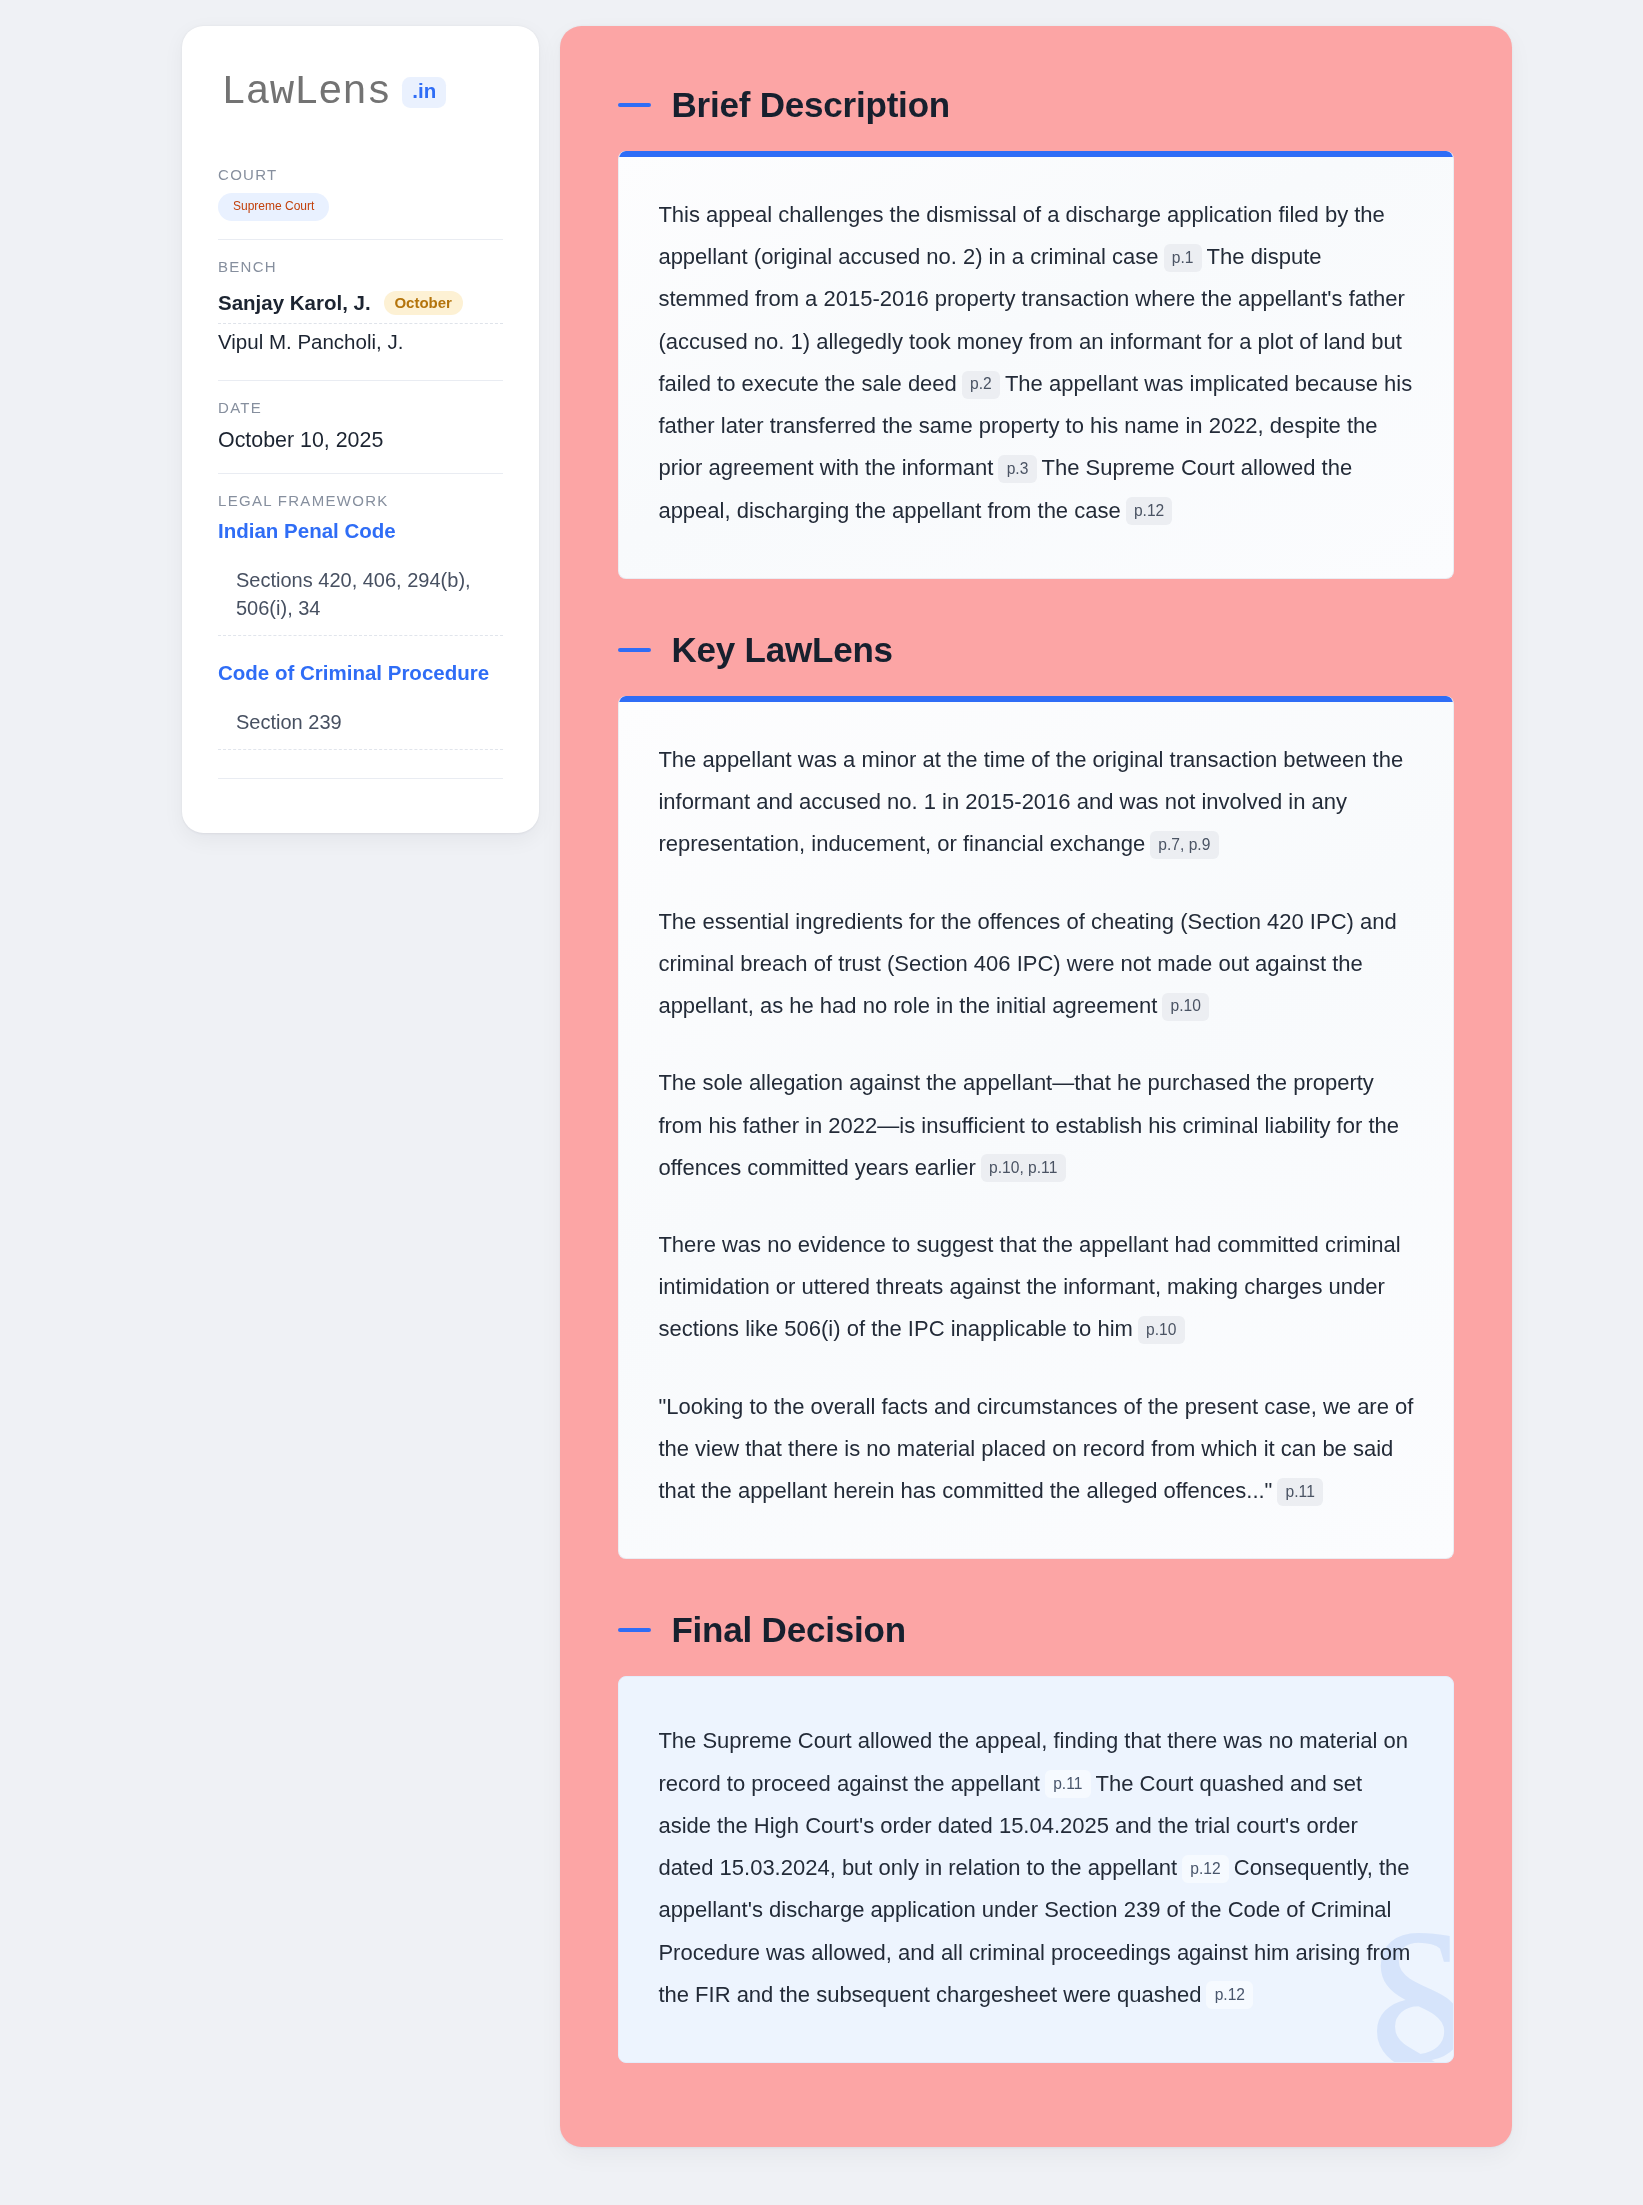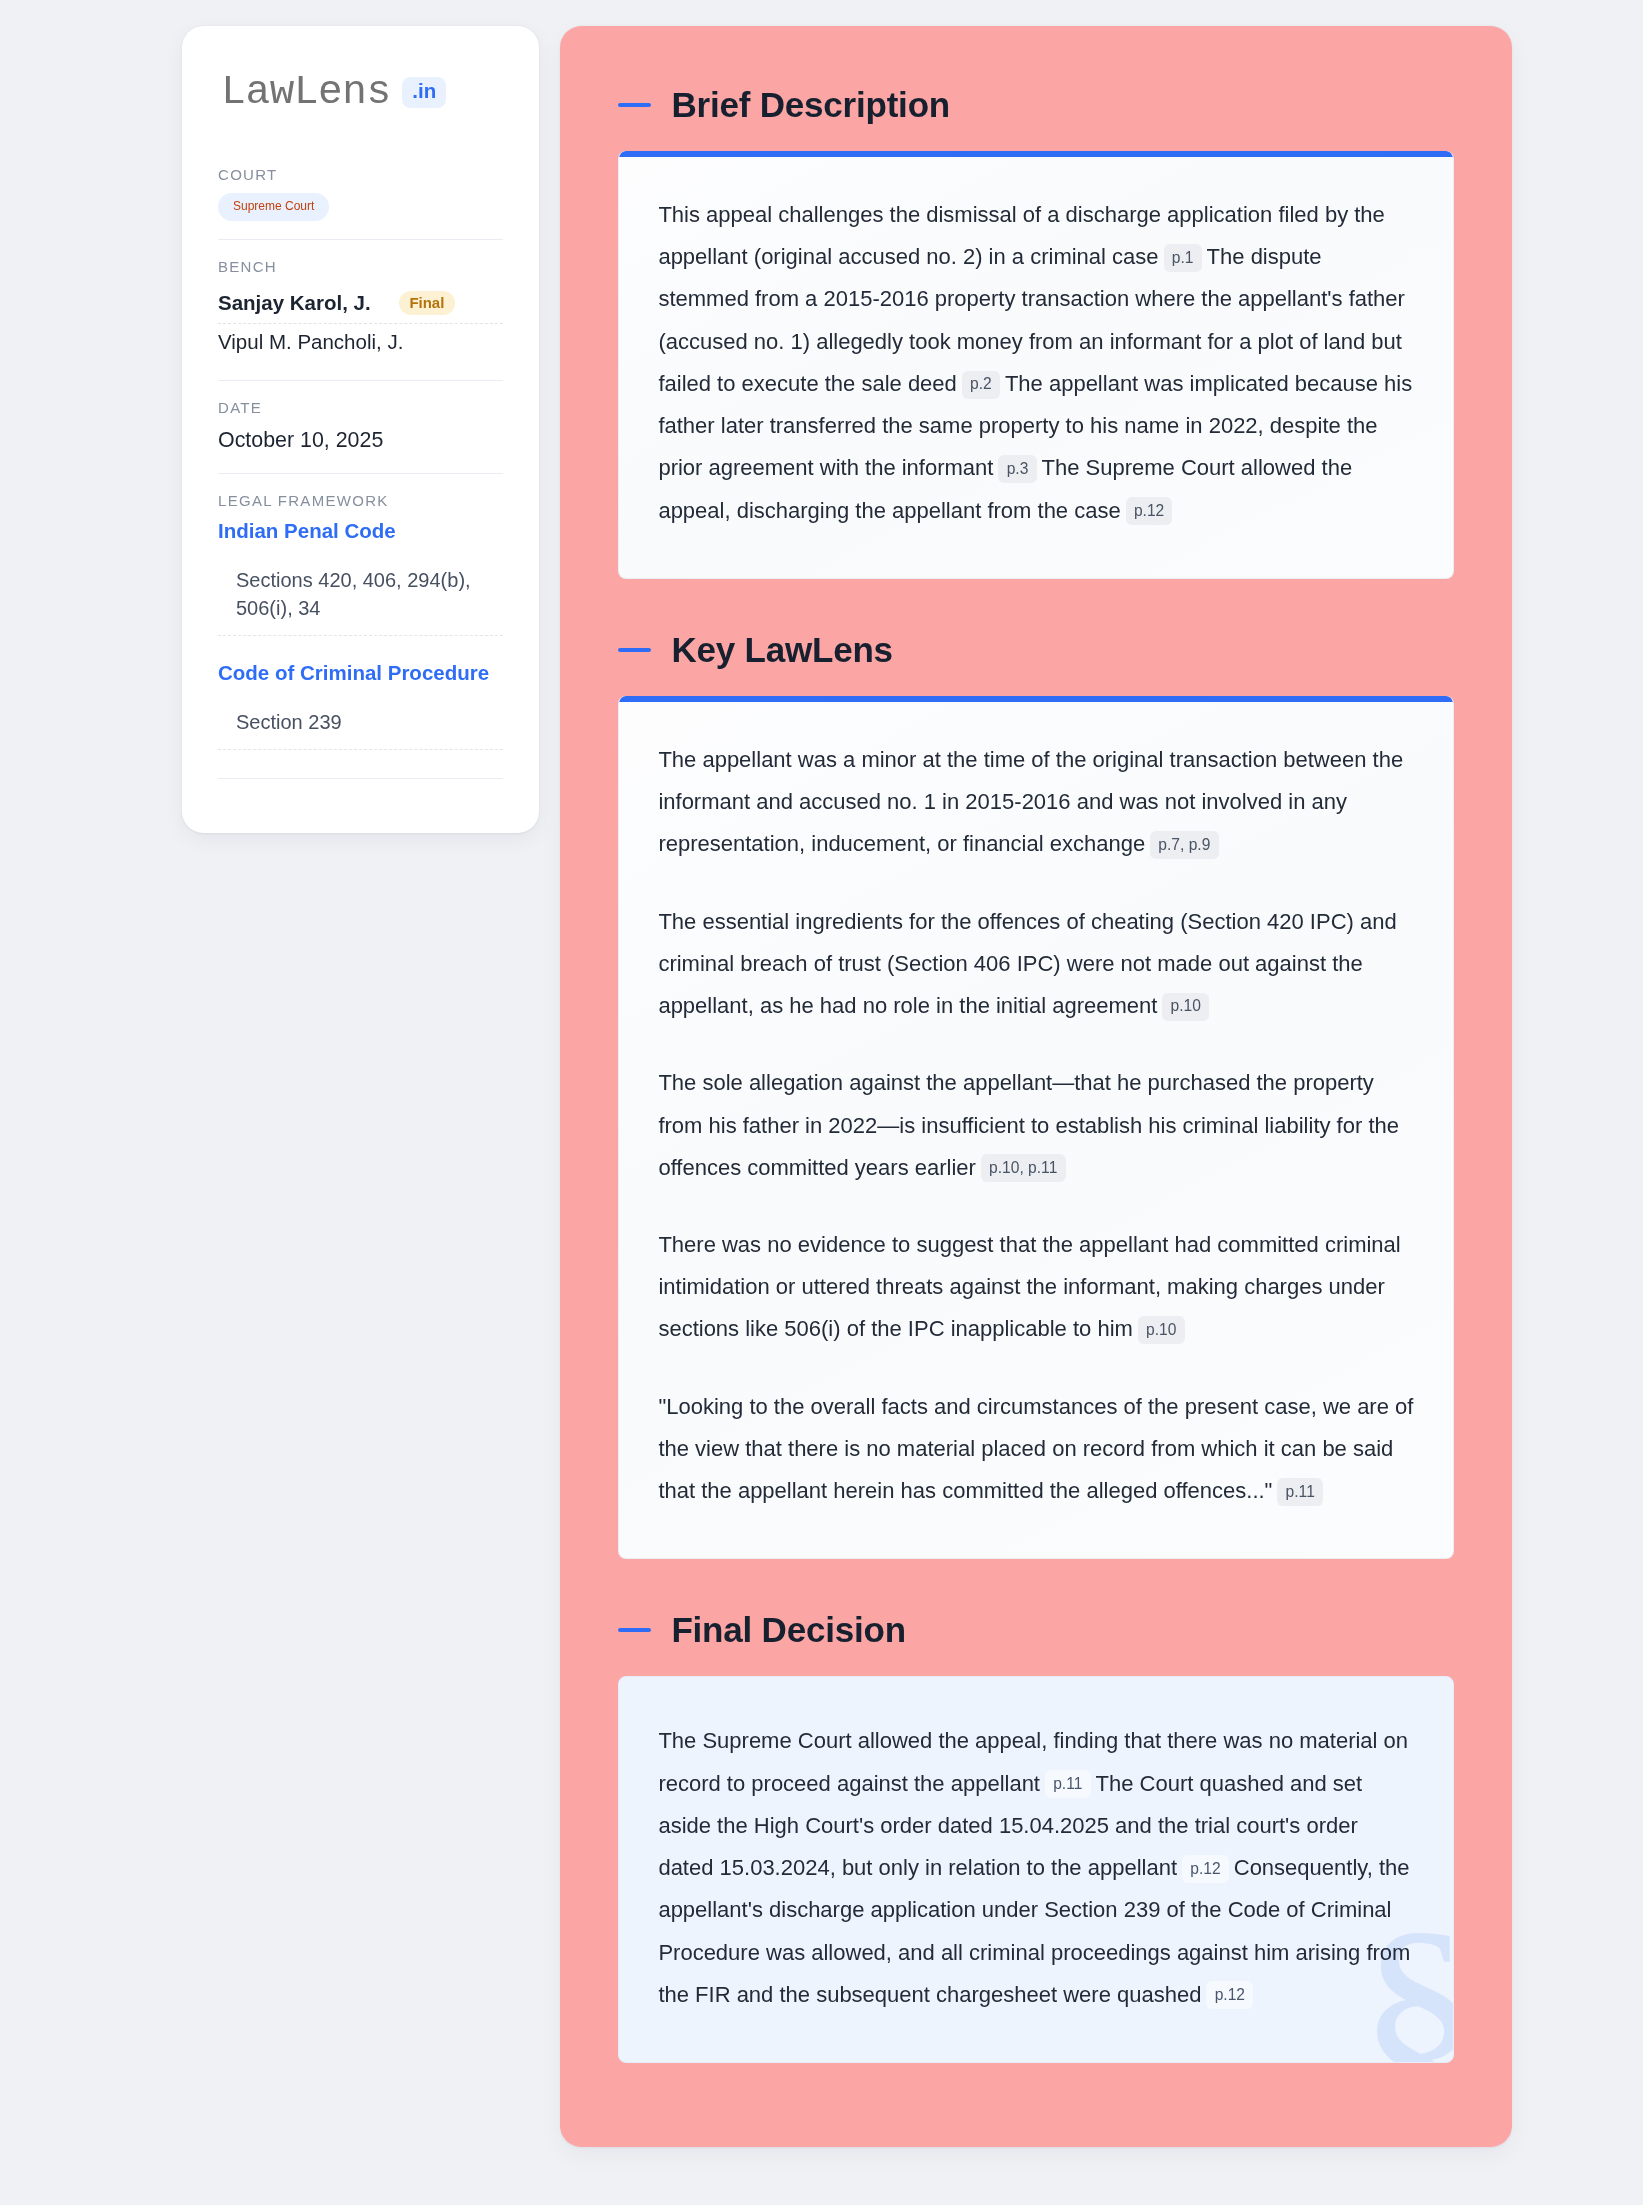--- a/index.html
+++ b/index.html
@@ -79,21 +79,21 @@
     color: #c2410c;
     font-size: 12px;
     padding: 7.4px 15px 9px 15px;
     border-radius: 821px;
     line-height: 1;
   }
 
   .judge-row {
     display: flex;
     align-items: center;
-    gap: 28px;
+    gap: 13px;
     padding: 5.8px 0 8.2px 0;
   }
   .judge-row.divided { border-bottom: 0.8px dashed #dfe3ea; }
   .judge-name { font-size: 20.5px; color: #1c2431; }
   .judge-name.author { font-weight: 700; }
   .author-badge {
     background: #fdf1d4;
     color: #b4740c;
     font-size: 15px;
     font-weight: 600;
@@ -231,21 +231,21 @@
 
     <div class="meta-block">
       <div class="meta-label">COURT</div>
       <span class="chip">Supreme Court</span>
     </div>
 
     <div class="meta-block">
       <div class="meta-label">BENCH</div>
       <div class="judge-row divided">
         <span class="judge-name author">Sanjay Karol, J.</span>
-        <span class="author-badge">Final</span>
+        <span class="author-badge">October</span>
       </div>
       <div class="judge-row">
         <span class="judge-name">Vipul M. Pancholi, J.</span>
       </div>
     </div>
 
     <div class="meta-block">
       <div class="meta-label">DATE</div>
       <div class="meta-value">October 10, 2025</div>
     </div>

